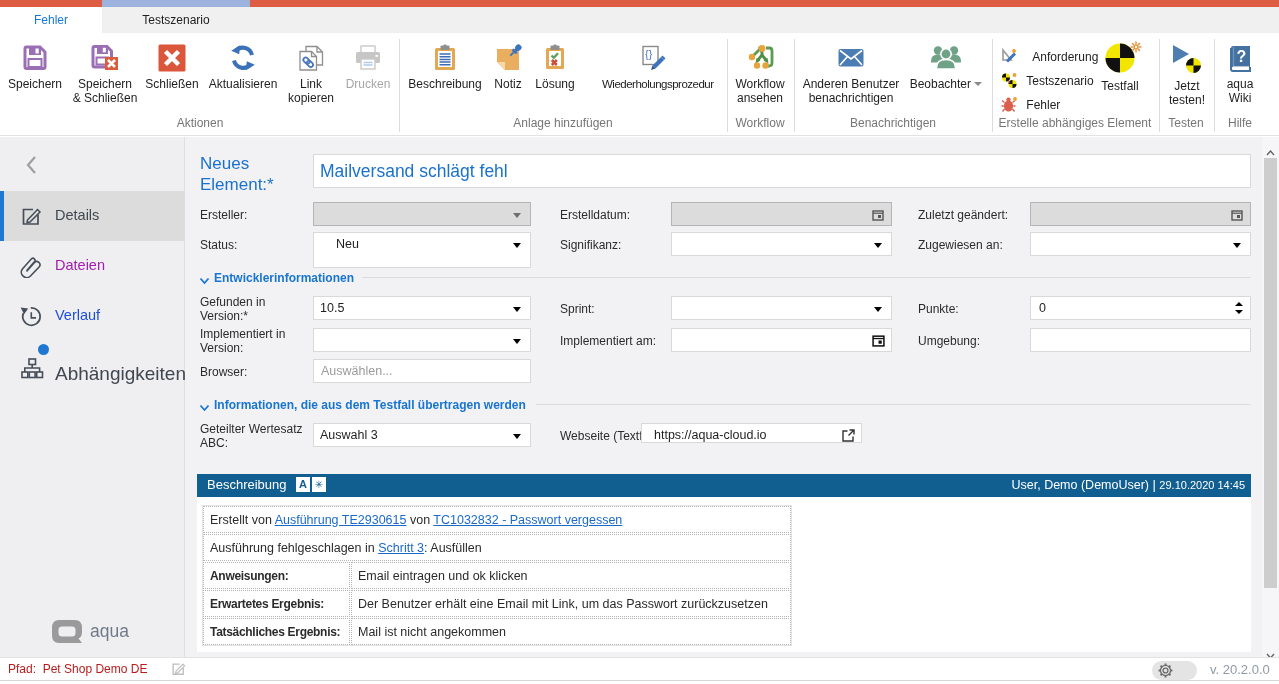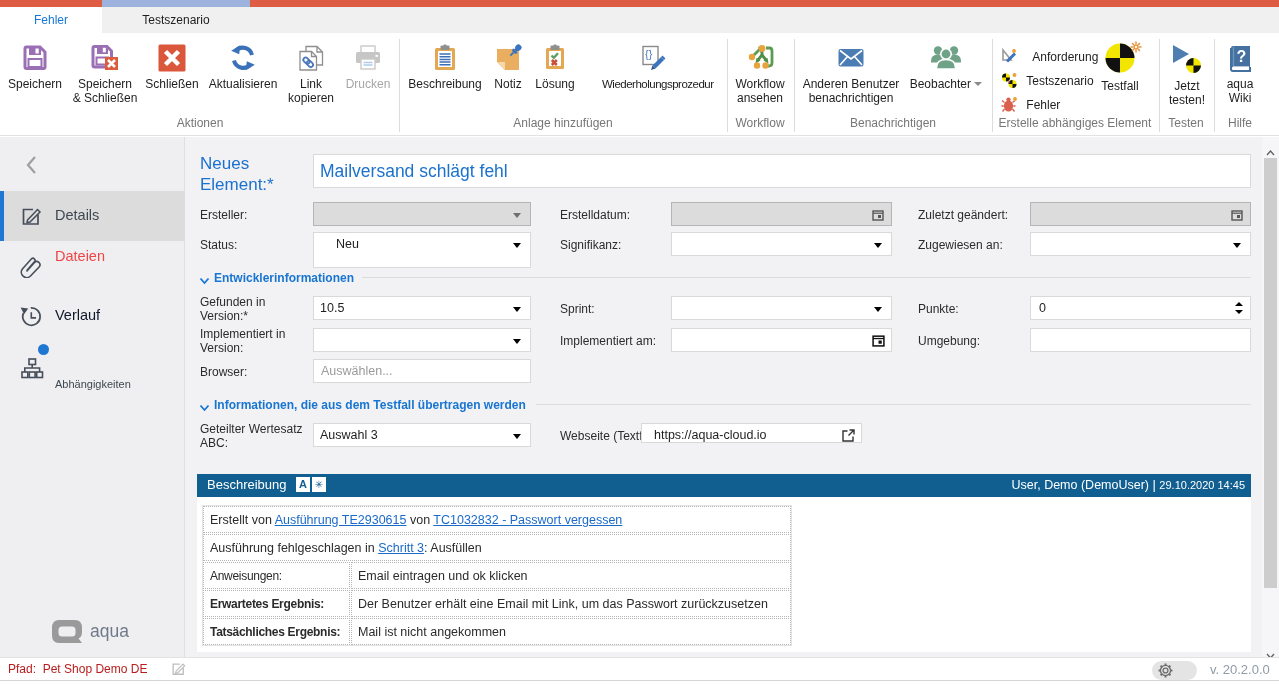--- a/index.html
+++ b/index.html
@@ -275,38 +275,38 @@
 <div class="abs" style="left:19px;top:205px">
 <svg width="23" height="23" viewBox="0 0 23 23" fill="none" stroke="#454e59" stroke-width="1.7">
       <path d="M14 4.5 H4.5 V19 H19 V9.5"></path>
       <path d="M8.5 15 L18.5 4.5 L21 7 L11 17 L8 17.5 Z" stroke-width="1.5"></path>
     </svg></div>
 <div class="abs" style="left:55px;top:207px;font-size:14.5px;color:#3f4750">Details</div>
 <div class="abs" style="left:20px;top:255px">
 <svg width="22" height="23" viewBox="0 0 22 23" fill="none" stroke="#454e59" stroke-width="1.6">
       <path d="M6.5 16.5 L14.5 7.5 a3.2 3.2 0 0 1 4.8 4.2 L10.5 21 a5.4 5.4 0 0 1 -8.1 -7.1 L11.5 3.8 a2.1 2.1 0 0 1 3.1 2.8 L6.8 15.5"></path>
     </svg></div>
-<div class="abs" style="left:55px;top:248px;font-size:14.5px;color:#ef4444">Dateien</div>
+<div class="abs" style="left:55px;top:257px;font-size:14.5px;color:#a21caf">Dateien</div>
 <div class="abs" style="left:19px;top:305px">
 <svg width="24" height="23" viewBox="0 0 24 23" fill="none" stroke="#454e59" stroke-width="1.7">
       <path d="M4.4 8.2 A8.7 8.7 0 1 0 11.8 2.9"></path>
       <polygon points="1.6,2.6 9.2,3.4 5.1,9.2" fill="#454e59" stroke="none"></polygon>
       <path d="M12.3 7.2 V12.9 H17" stroke-width="1.6"></path>
     </svg></div>
-<div class="abs" style="left:55px;top:307px;font-size:14.5px;color:#0f172a">Verlauf</div>
+<div class="abs" style="left:55px;top:307px;font-size:14.5px;color:#1d4ed8">Verlauf</div>
 <div class="abs" style="left:20px;top:357px">
 <svg width="24" height="24" viewBox="0 0 24 24" fill="none" stroke="#454e59" stroke-width="1.6">
       <rect x="9" y="2" width="6.5" height="5.5"></rect>
       <path d="M12.2 7.5 V11 M4.8 15 V11 H19.6 V15"></path>
       <rect x="2" y="15" width="5.8" height="5.5"></rect>
       <rect x="9.3" y="15" width="5.8" height="5.5"></rect>
       <rect x="16.7" y="15" width="5.8" height="5.5"></rect>
     </svg></div>
 <div class="abs" style="left:38px;top:344px;width:11px;height:11px;border-radius:50%;background:#1e78d2"></div>
-<div class="abs" style="left:55px;top:378px;font-size:11px;color:#3f4750">Abhängigkeiten</div>
+<div class="abs" style="left:55px;top:363px;font-size:19px;color:#3f4750">Abhängigkeiten</div>
 
 <div class="abs" style="left:50px;top:619px">
 <svg width="34" height="26" viewBox="0 0 34 26">
       <path d="M9 1 H25 Q32 1 32 9 V13 Q32 18 28.5 19.5 L32 24 H9 Q2 24 2 16 V9 Q2 1 9 1 Z" fill="#9a9a9a"></path>
       <rect x="8.5" y="7.5" width="17" height="10" rx="3.5" fill="#efeff1"></rect>
     </svg></div>
 <div class="abs" style="left:90px;top:621px;font-size:17.5px;color:#6f7a88">aqua</div>
 
 <div class="abs" style="left:1262px;top:137px;width:17px;height:520px;background:#f6f6f8"></div>
 <div class="abs" style="left:1264px;top:158px;width:13px;height:430px;background:#cdcdcd"></div>
@@ -406,21 +406,21 @@
 <div class="abs" style="left:197px;top:474px;width:1054px;height:23px;background:#115e90"></div>
 <div class="abs" style="left:207px;top:477px;font-size:13px;color:#fff">Beschreibung</div>
 <div class="abs" style="left:296px;top:477px;width:14px;height:15px;background:#fff;text-align:center;font-size:11px;font-weight:bold;color:#115e90;line-height:15px">A</div>
 <div class="abs" style="left:312px;top:477px;width:14px;height:15px;background:#fff;text-align:center;font-size:10px;color:#115e90;line-height:15px">✳</div>
 <div class="abs" style="left:950px;top:477px;width:295px;text-align:right;color:#fff;font-size:12.5px">User, Demo (DemoUser) <span style="font-size:13px">|</span> <span style="font-size:11px">29.10.2020 14:45</span></div>
 <div class="abs" style="left:197px;top:497px;width:1054px;height:155px;background:#fff"></div>
 
 <div class="abs" style="left:202px;top:505px;width:590px;height:141px;border:1px solid #e3e3e3"></div>
 <div class="abs" style="left:203px;top:506px;width:588px;height:27px;border:1px dotted #b5b5b5;font-size:12.5px;line-height:26px;padding-left:6px">Erstellt von <a class="lnk">Ausführung TE2930615</a> von <a class="lnk">TC1032832 - Passwort vergessen</a></div>
 <div class="abs" style="left:203px;top:534px;width:588px;height:27px;border:1px dotted #b5b5b5;font-size:12.5px;line-height:26px;padding-left:6px">Ausführung fehlgeschlagen in <a class="lnk">Schritt 3</a>: Ausfüllen</div>
-<div class="abs" style="left:203px;top:562px;width:147px;height:27px;border:1px dotted #b5b5b5;font-size:12px;font-weight:normal;line-height:26px;padding-left:6px;letter-spacing:-0.3px;white-space:nowrap;overflow:hidden">Anweisungen:</div>
+<div class="abs" style="left:203px;top:562px;width:147px;height:27px;border:1px dotted #b5b5b5;font-size:12px;font-weight:bold;line-height:26px;padding-left:6px;letter-spacing:-0.3px;white-space:nowrap;overflow:hidden">Anweisungen:</div>
 <div class="abs" style="left:351px;top:562px;width:440px;height:27px;border:1px dotted #b5b5b5;font-size:12.5px;line-height:26px;padding-left:6px">Email eintragen und ok klicken</div>
 <div class="abs" style="left:203px;top:590px;width:147px;height:27px;border:1px dotted #b5b5b5;font-size:12px;font-weight:bold;line-height:26px;padding-left:6px;letter-spacing:-0.3px;white-space:nowrap;overflow:hidden">Erwartetes Ergebnis:</div>
 <div class="abs" style="left:351px;top:590px;width:440px;height:27px;border:1px dotted #b5b5b5;font-size:12.5px;line-height:26px;padding-left:6px">Der Benutzer erhält eine Email mit Link, um das Passwort zurückzusetzen</div>
 <div class="abs" style="left:203px;top:618px;width:147px;height:27px;border:1px dotted #b5b5b5;font-size:12px;font-weight:bold;line-height:26px;padding-left:6px;letter-spacing:-0.3px;white-space:nowrap;overflow:hidden">Tatsächliches Ergebnis:</div>
 <div class="abs" style="left:351px;top:618px;width:440px;height:27px;border:1px dotted #b5b5b5;font-size:12.5px;line-height:26px;padding-left:6px">Mail ist nicht angekommen</div>
 
 <div class="abs" style="left:0;top:657px;width:1279px;height:24px;background:#fff;border-top:1px solid #e3e3e3;border-bottom:1px solid #d6d6d6"></div>
 <div class="abs" style="left:8px;top:662px;font-size:12px;color:#b91c1c">Pfad:&nbsp; Pet Shop Demo DE</div>
 <div class="abs" style="left:170px;top:661px"><svg width="16" height="16" viewBox="0 0 23 23" fill="none" stroke="#bdbdbd" stroke-width="1.9">
       <path d="M14 4.5 H4.5 V19 H19 V9.5"></path>

